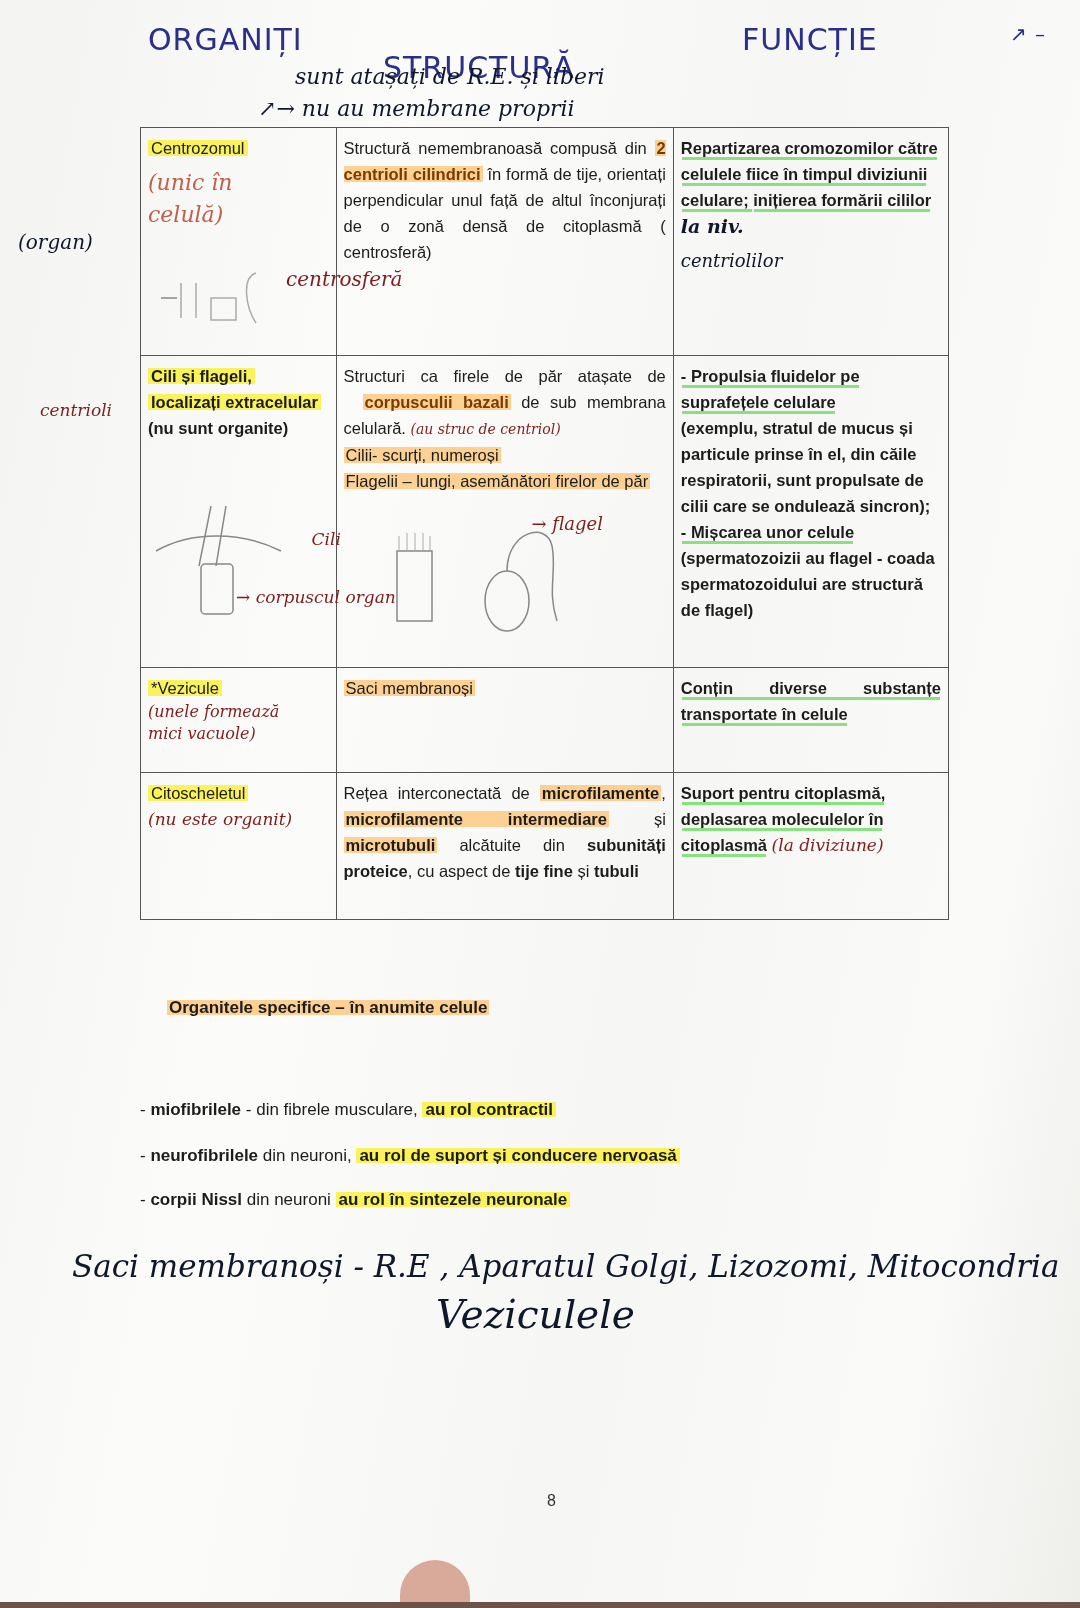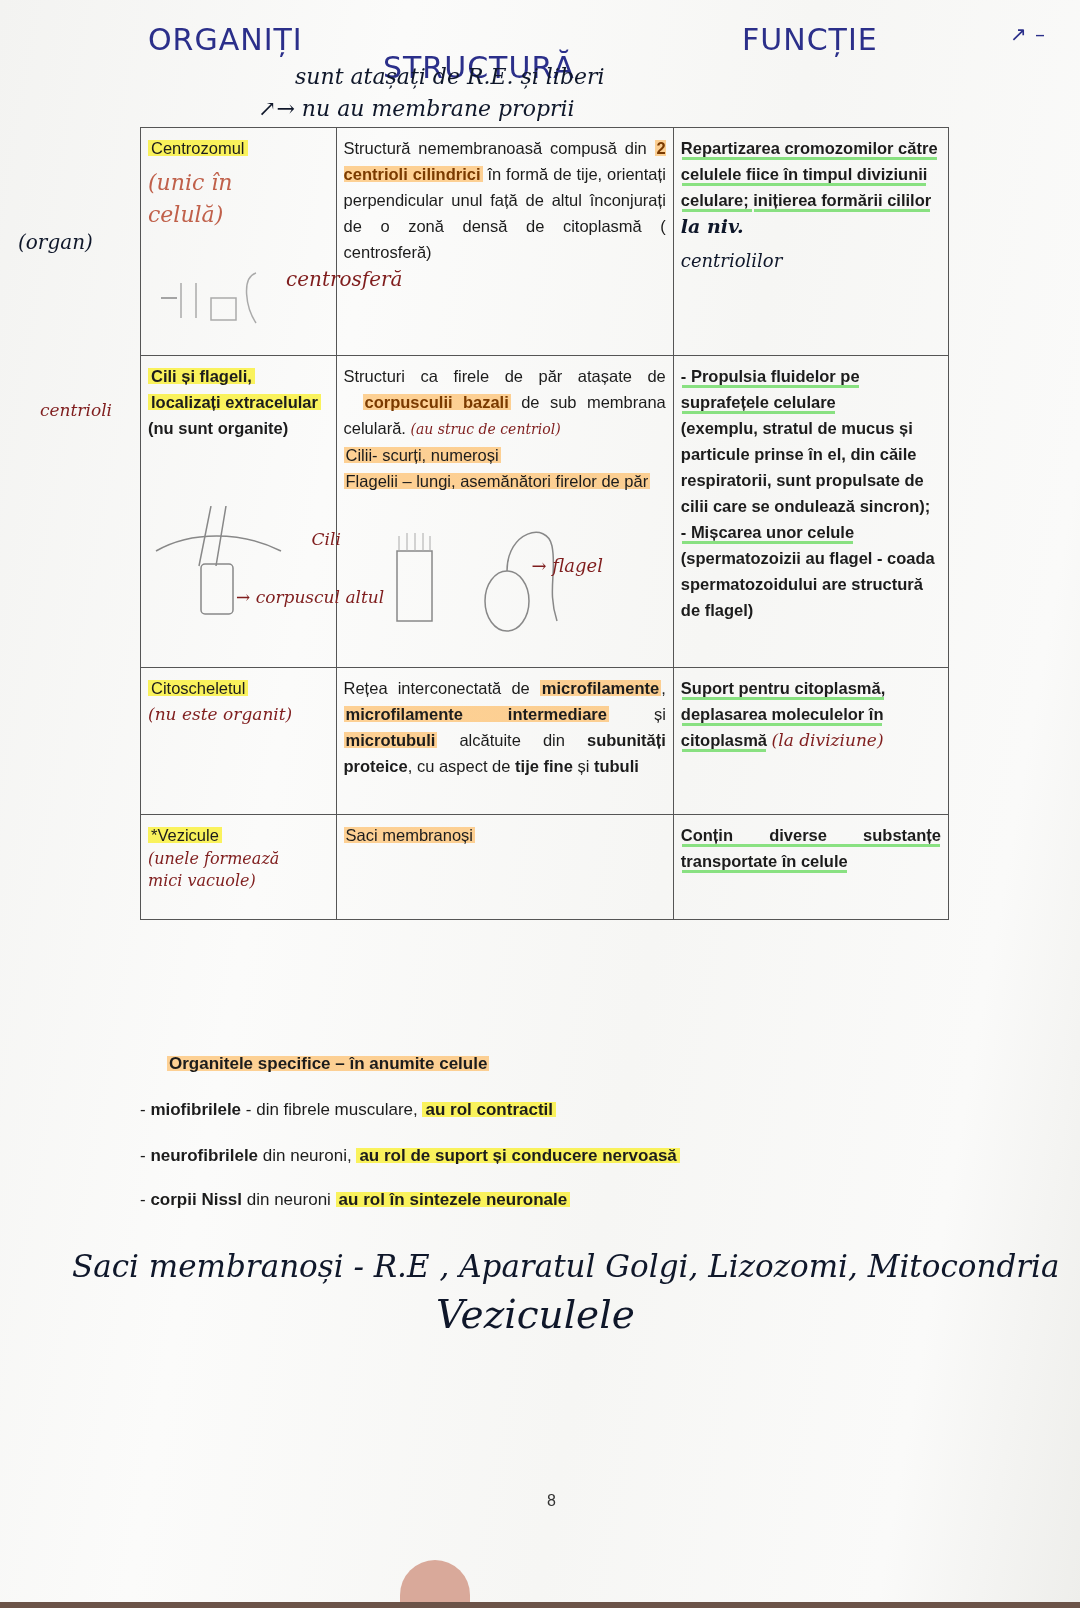--- a/index.html
+++ b/index.html
@@ -73,69 +73,69 @@
   <tr style="height:312px;">
     <td style="position:relative;">
       <div class="b"><span class="yl">Cili și flageli,</span></div>
       <div class="b"><span class="yl">localizați extracelular</span></div>
       <div class="b"><span>(nu sunt organite)</span></div>
       <svg class="sketch" width="170" height="110" style="left:10px;top:150px;">
         <path d="M60 0 L48 60 M75 0 L65 60" stroke="#888" stroke-width="1.5" fill="none"></path>
         <path d="M5 45 C40 25 90 25 130 45" stroke="#888" stroke-width="1.5" fill="none"></path>
         <rect x="50" y="58" width="32" height="50" rx="4" stroke="#888" stroke-width="1.5" fill="none"></rect>
       </svg>
-      <div class="hand grey" style="left:95px;top:228px;font-size:17px;">→ corpuscul altul</div>
+      <div class="hand grey" style="left:95px;top:228px;font-size:17px;">→ corpuscul organ</div>
     </td>
     <td style="position:relative;">
       <div class="just"><span>Structuri ca firele de păr atașate de </span><span class="or b" style="color:#7a3a00;margin-left:19px;">corpusculii bazali</span><span> de sub membrana celulară.</span> <span class="hand grey" style="position:relative;font-size:14px;">(au struc de centriol)</span></div>
       <div><span class="or">Cilii- scurți, numeroși</span></div>
       <div><span class="or">Flagelii – lungi, asemănători firelor de păr</span></div>
       <div class="hand grey" style="left:-25px;top:170px;font-size:17px;">Cili</div>
       <svg class="sketch" width="280" height="120" style="left:20px;top:165px;">
         <rect x="40" y="30" width="35" height="70" stroke="#888" stroke-width="1.5" fill="none"></rect>
         <path d="M42 30 L42 15 M50 30 L50 12 M58 30 L58 12 M66 30 L66 12 M73 30 L73 15" stroke="#aaa" stroke-width="1"></path>
         <ellipse cx="150" cy="80" rx="22" ry="30" stroke="#888" stroke-width="1.5" fill="none"></ellipse>
         <path d="M150 50 C150 10 190 0 195 25 C200 50 190 70 200 100" stroke="#888" stroke-width="1.5" fill="none"></path>
       </svg>
-      <div class="hand grey" style="left:195px;top:155px;font-size:18px;margin-top:42px;">→ flagel</div>
+      <div class="hand grey" style="left:195px;top:155px;font-size:18px;">→ flagel</div>
     </td>
     <td style="font-size:16.5px;">
       <div class="b"><span class="gu">- Propulsia fluidelor pe suprafețele celulare</span></div>
       <div class="b"><span>(exemplu, stratul de mucus și particule prinse în el, din căile respiratorii, sunt propulsate de cilii care se ondulează sincron);</span></div>
       <div class="b"><span class="gu">- Mișcarea unor celule</span></div>
       <div class="b"><span>(spermatozoizii au flagel - coada spermatozoidului are structură de flagel)</span></div>
     </td>
+  </tr>
+
+  <tr style="height:105px;">
+    <td>
+      <span class="yl">*Vezicule</span>
+      <div class="hand grey" style="position:relative;font-size:16px;white-space:normal;width:170px;line-height:22px;">(unele formează mici vacuole)</div>
+    </td>
+    <td><span class="or">Saci membranoși</span></td>
+    <td class="just"><span class="b gu">Conțin diverse substanțe transportate în celule</span></td>
   </tr>
 
   <tr style="height:147px;">
     <td>
       <span class="yl">Citoscheletul</span>
       <div class="hand grey" style="position:relative;font-size:17px;">(nu este organit)</div>
     </td>
     <td class="just">
       <span>Rețea interconectată de </span><span class="or b">microfilamente</span><span>, </span><span class="or b">microfilamente intermediare</span><span> și </span><span class="or b">microtubuli</span><span> alcătuite din </span><span class="b">subunități proteice</span><span>, cu aspect de </span><span class="b">tije fine</span><span> și </span><span class="b">tubuli</span>
     </td>
     <td>
       <span class="b gu">Suport pentru citoplasmă, deplasarea moleculelor în citoplasmă</span>
       <span class="hand grey" style="position:relative;font-size:17px;">(la diviziune)</span>
     </td>
   </tr>
-
-  <tr style="height:105px;">
-    <td>
-      <span class="yl">*Vezicule</span>
-      <div class="hand grey" style="position:relative;font-size:16px;white-space:normal;width:170px;line-height:22px;">(unele formează mici vacuole)</div>
-    </td>
-    <td><span class="or">Saci membranoși</span></td>
-    <td class="just"><span class="b gu">Conțin diverse substanțe transportate în celule</span></td>
-  </tr>
 </tbody>
   </table>
 
-<div class="spec b" style="top:1054px;padding-left:27px;"><span class="or">Organitele specifice – în anumite celule</span></div>
+<div class="spec b" style="top:998px;padding-left:27px;"><span class="or">Organitele specifice – în anumite celule</span></div>
 
 <div class="spec" style="top:1100px;">
   <span>- </span><span class="b">miofibrilele</span><span> - din fibrele musculare, </span><span class="yl b">au rol contractil</span>
 </div>
 <div class="spec" style="top:1146px;">
   <span>- </span><span class="b">neurofibrilele</span><span> din neuroni, </span><span class="yl b">au rol de suport și conducere nervoasă</span>
 </div>
 <div class="spec" style="top:1190px;">
   <span>- </span><span class="b">corpii Nissl</span><span> din neuroni </span><span class="yl b">au rol în sintezele neuronale</span>
 </div>

